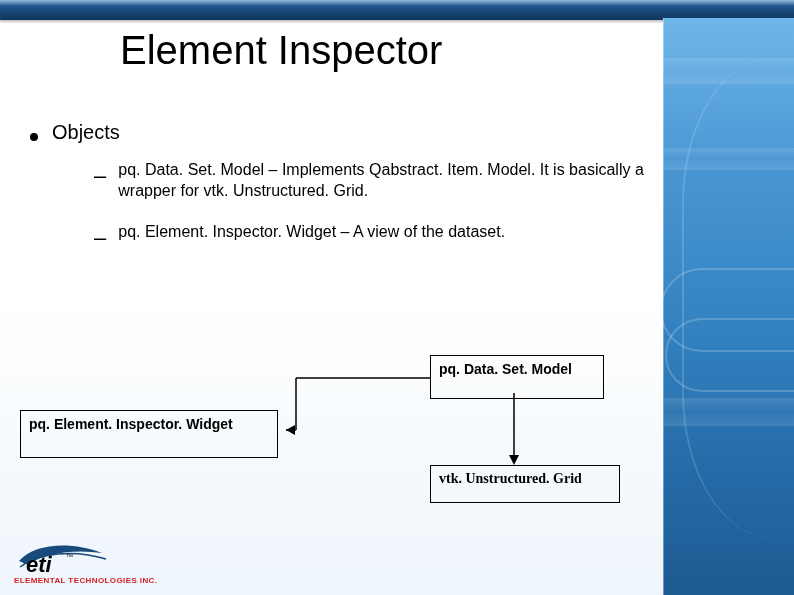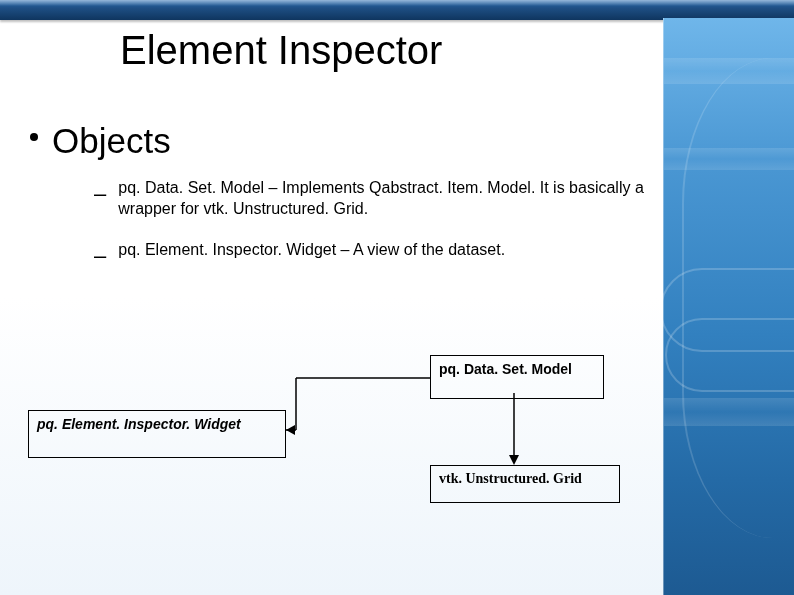--- a/index.html
+++ b/index.html
@@ -95,21 +95,21 @@
   }
   .dot {
     width: 8px;
     height: 8px;
     background: #000;
     border-radius: 50%;
     margin-top: 13px;
     flex: 0 0 auto;
   }
   .bullet-text {
-    font-size: 35px;
+    font-size: 20px;
     line-height: 1.2;
   }
   .sub {
     margin-left: 64px;
   }
   .sub-row {
     display: flex;
     gap: 12px;
     margin-bottom: 20px;
   }
@@ -203,30 +203,42 @@
         <div class="dash">–</div>
         <div class="sub-text">pq. Element. Inspector. Widget – A view of the dataset.</div>
       </div>
     </div>
   </div>
 
   <div class="diagram">
 
     <div class="box" style="left:430px; top:355px; width:156px; height:34px;">pq. Data. Set. Model</div>
 
-    <div class="box" style="left:28px; top:410px; width:240px; height:38px;font-style:italic;">pq. Element. Inspector. Widget</div>
+    <div class="box" style="left:20px; top:410px; width:240px; height:38px;">pq. Element. Inspector. Widget</div>
 
     <div class="box" style="left:430px; top:465px; width:172px; height:28px;font-family:Liberation Serif, serif;">vtk. Unstructured. Grid</div>
 
     <svg class="arrow" style="left:0; top:0;" width="794" height="595">
 
       <line x1="430" y1="378" x2="296" y2="378"></line>
       <line x1="296" y1="378" x2="296" y2="430"></line>
       <line x1="296" y1="430" x2="286" y2="430"></line>
       <polygon points="286,430 295,425 295,435"></polygon>
 
       <line x1="514" y1="393" x2="514" y2="455"></line>
       <polygon points="514,465 509,455 519,455"></polygon>
     </svg>
   </div>
 
+  <div class="logo">
+    <svg class="logo-svg" width="150" height="46">
+
+      <path d="M5 22 C 20 4, 58 2, 88 14 C 60 10, 30 14, 14 26 Z" fill="#184a7c"></path>
+
+      <path d="M6 28 C 24 14, 60 10, 92 20" fill="none" stroke="#184a7c" stroke-width="1.5"></path>
+
+      <text x="12" y="33" font-family="Arial Black, Arial, sans-serif" font-size="22" font-weight="900" font-style="italic" fill="#000">eti</text>
+      <text x="52" y="20" class="logo-tm">™</text>
+      <text x="0" y="44" class="logo-text">ELEMENTAL TECHNOLOGIES INC.</text>
+    </svg>
+  </div>
 
 </div>
 
 </body></html>

